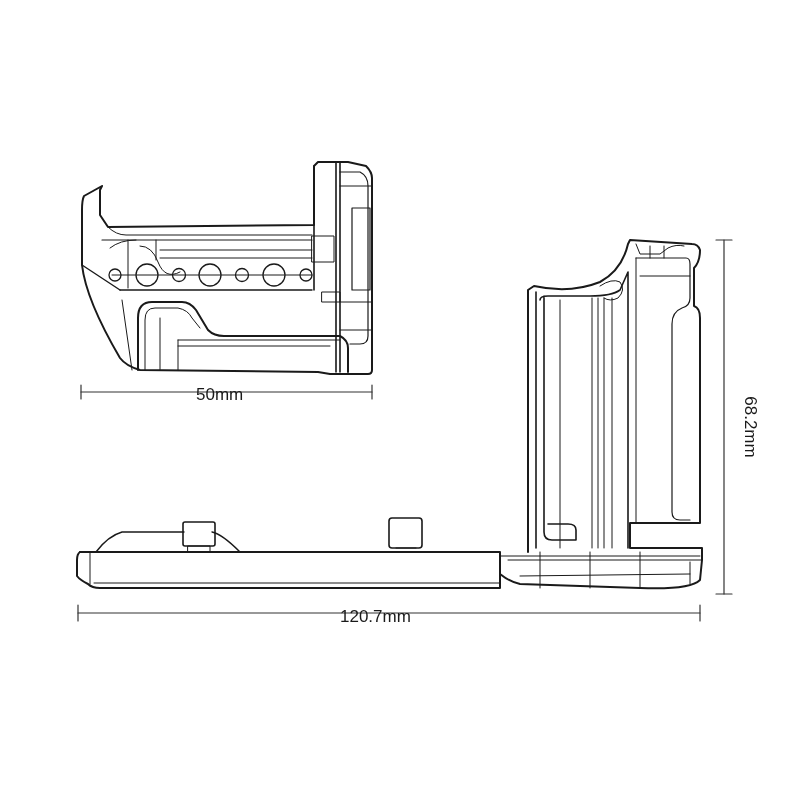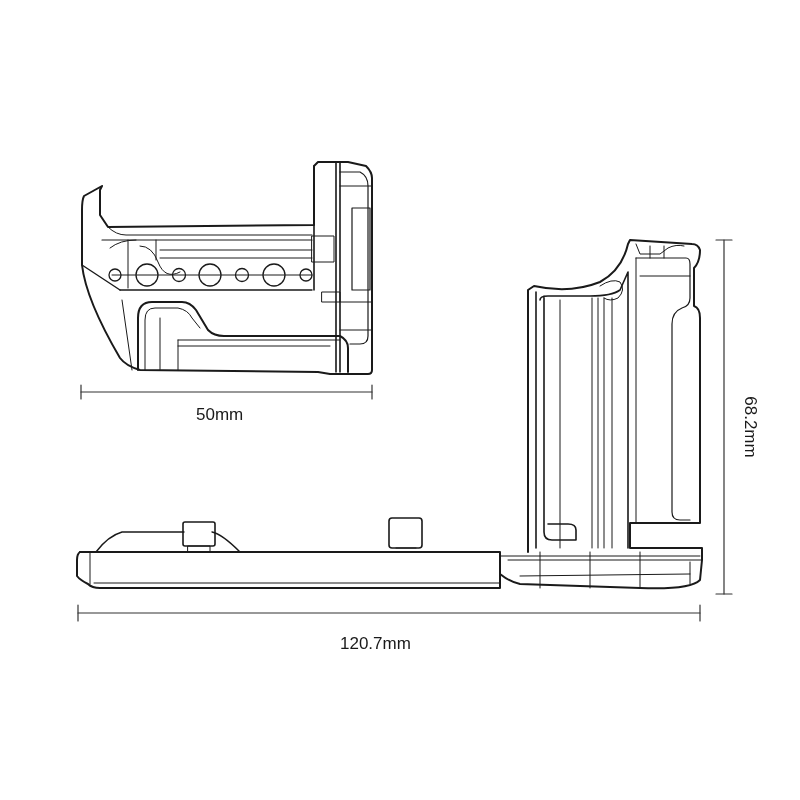--- a/index.html
+++ b/index.html
@@ -81,15 +81,15 @@
     <line x1="700" y1="605" x2="700" y2="621"></line>
   </g>
 
   <g stroke="#333" stroke-width="1.2">
     <line x1="724" y1="240" x2="724" y2="594"></line>
     <line x1="716" y1="240" x2="732" y2="240"></line>
     <line x1="716" y1="594" x2="732" y2="594"></line>
   </g>
 </svg>
 
-<div class="dim-label" style="left:196px; top:405px;text-align:center;">50mm</div>
-<div class="dim-label" style="left:340px; top:634px;">120.7mm</div>
+<div class="dim-label" style="left:196px; top:385px;text-align:center;">50mm</div>
+<div class="dim-label" style="left:340px; top:607px;">120.7mm</div>
 <div class="dim-label dim-vert" style="left:710px; top:417px; width:80px; text-align:center;">68.2mm</div>
 
 </body></html>

